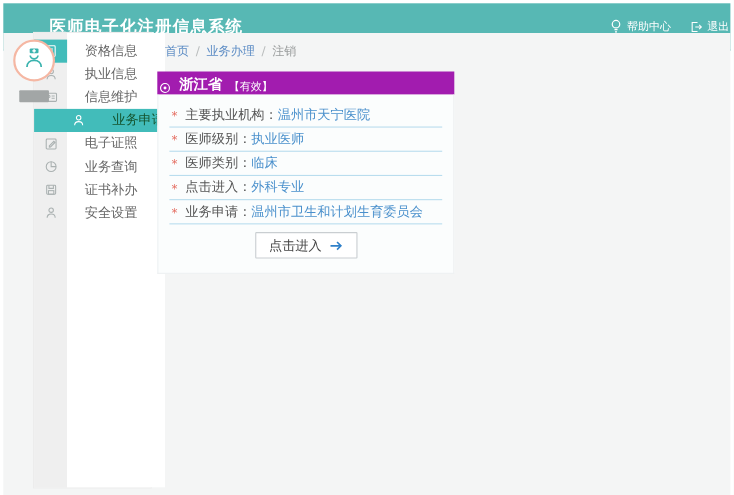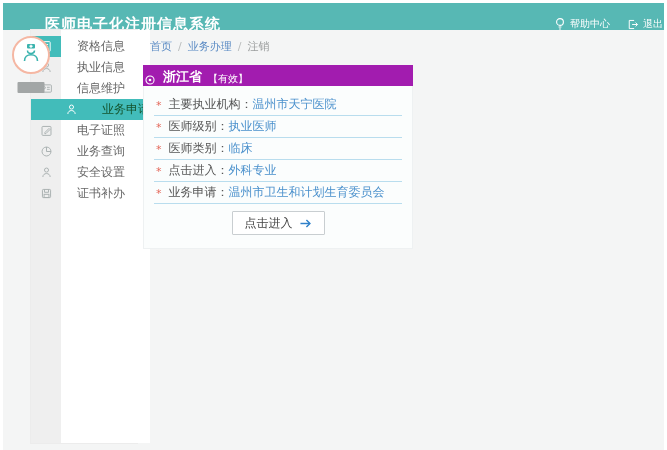--- a/index.html
+++ b/index.html
@@ -211,36 +211,36 @@
               <circle cx="8" cy="8" r="5.5"></circle>
               <path d="M8 2.5V8h5.5"></path>
             </svg>
           </span>
           <span class="menu-label">业务查询</span>
         </div>
 
         <div class="menu-item">
           <span class="menu-icon">
             <svg width="13" height="13" viewBox="0 0 16 16" fill="none" stroke="currentColor" stroke-width="1.2">
-              <circle cx="8" cy="5" r="2.5"></circle>
-              <path d="M3.5 13.5c0-2.6 2-4.2 4.5-4.2s4.5 1.6 4.5 4.2"></path>
-            </svg>
-          </span>
-          <span class="menu-label">安全设置</span>
-        </div>
-
-        <div class="menu-item">
-          <span class="menu-icon">
-            <svg width="13" height="13" viewBox="0 0 16 16" fill="none" stroke="currentColor" stroke-width="1.2">
               <rect x="3" y="3" width="10" height="10" rx="1"></rect>
               <path d="M5.5 3v3.5h5V3"></path>
               <rect x="5" y="9" width="6" height="4"></rect>
             </svg>
           </span>
           <span class="menu-label">证书补办</span>
+        </div>
+
+        <div class="menu-item">
+          <span class="menu-icon">
+            <svg width="13" height="13" viewBox="0 0 16 16" fill="none" stroke="currentColor" stroke-width="1.2">
+              <circle cx="8" cy="5" r="2.5"></circle>
+              <path d="M3.5 13.5c0-2.6 2-4.2 4.5-4.2s4.5 1.6 4.5 4.2"></path>
+            </svg>
+          </span>
+          <span class="menu-label">安全设置</span>
         </div>
 
       </div>
       <div class="sidebar-fill"></div>
     </div>
 
     <div class="breadcrumb">
       <span class="crumb-link">首页</span>
       <span>/</span>
       <span class="crumb-link">业务办理</span>

